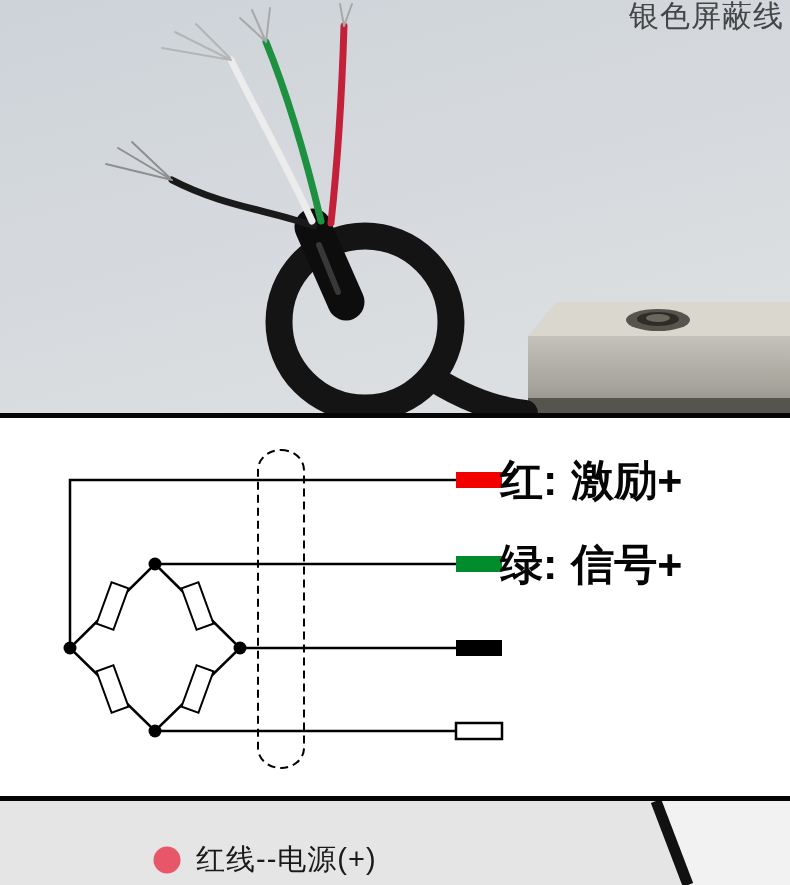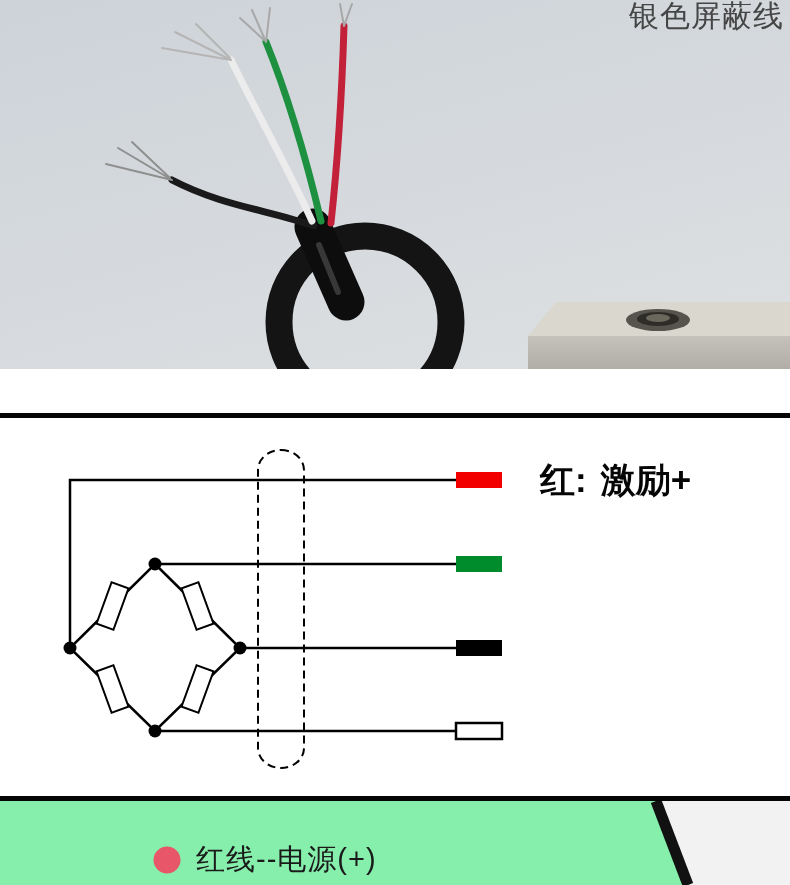--- a/index.html
+++ b/index.html
@@ -1,40 +1,40 @@
 <!DOCTYPE html>
 <html><head>
 <meta charset="utf-8">
 <style>
   html,body{margin:0;padding:0;background:#ffffff;}
   .page{
     position:relative;width:790px;height:885px;overflow:hidden;background:#ffffff;
     font-family:"Liberation Sans","DejaVu Sans",sans-serif;
   }
   
-  .photo-section{position:absolute;left:0;top:0;width:790px;height:369px;overflow:hidden;text-decoration:underline;}
+  .photo-section{position:absolute;left:0;top:0;width:790px;height:413px;overflow:hidden;text-decoration:underline;}
   .photo-caption{
     position:absolute;top:0px;right:6px;font-size:30px;font-weight:500;color:#454545;
     letter-spacing:1px;line-height:32px;
   }
   
   .divider{position:absolute;left:0;width:790px;height:5px;background:#050505;}
   .divider-1{top:413px;}
   .divider-2{top:796px;}
   
   .diagram-section{position:absolute;left:0;top:418px;width:790px;height:378px;background:#ffffff;}
   .diagram-svg{position:absolute;left:0;top:0;}
   .wire-label-row{
-    position:absolute;left:540px;height:44px;line-height:44px;white-space:nowrap;
-    font-size:35px;font-weight:700;color:#050505;
+    position:absolute;left:500px;height:44px;line-height:44px;white-space:nowrap;
+    font-size:43px;font-weight:700;color:#050505;
   }
   .wire-label-row .desc{margin-left:14px;}
   .row-0{top:40px;} .row-1{top:124px;} .row-2{top:208px;} .row-3{top:291px;}
   
-  .legend-section{position:absolute;left:0;top:801px;width:790px;height:84px;background:#86efac;}
+  .legend-section{position:absolute;left:0;top:801px;width:790px;height:84px;background:#e5e5e5;}
   .legend-bullet{position:absolute;left:152px;top:44px;}
   .legend-text{
     position:absolute;left:196px;top:40px;font-size:29px;font-weight:500;color:#1a1a1a;
     line-height:36px;letter-spacing:1px;
   }
   .corner-photo{position:absolute;right:0;top:0;}
 </style>
 </head>
 <body>
 
@@ -128,20 +128,23 @@
         <rect x="456" y="54" width="46" height="16" fill="#f20000"></rect>
         <rect x="456" y="138" width="46" height="16" fill="#008c2d"></rect>
         <rect x="456" y="222" width="46" height="16" fill="#000000"></rect>
         <rect x="456" y="305" width="46" height="16" stroke="#000000" stroke-width="2.5" fill="#ffffff"></rect>
       </g>
     </svg>
 
     <div class="wire-label-row row-0">
       <span class="name">红:</span><span class="desc">激励+</span>
     </div>
+    <div class="wire-label-row row-1">
+      <span class="name">绿:</span><span class="desc">信号+</span>
+    </div>
   </div>
 
   <div class="divider divider-2"></div>
 
   <div class="legend-section">
     <svg class="legend-bullet" width="30" height="30" viewBox="0 0 30 30">
       <circle cx="15" cy="15" r="13.5" fill="#e8566a"></circle>
     </svg>
     <div class="legend-text">红线--电源(+)</div>
     <svg class="corner-photo" width="150" height="84" viewBox="0 0 150 84">

